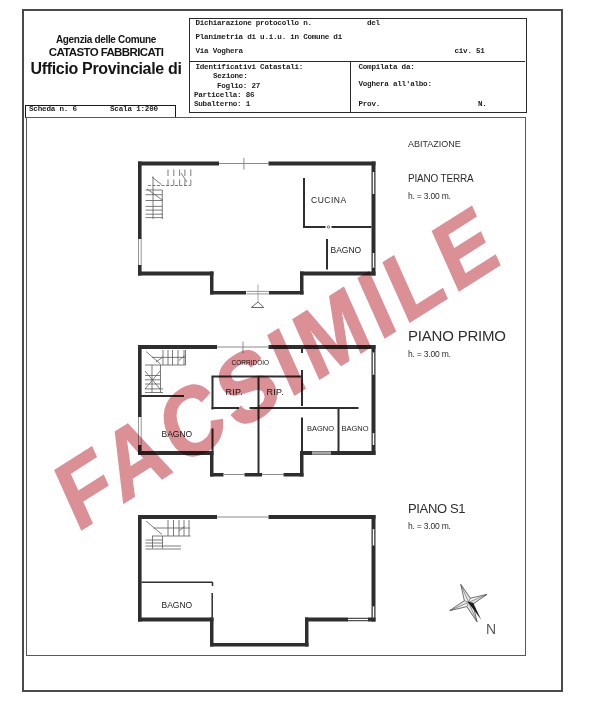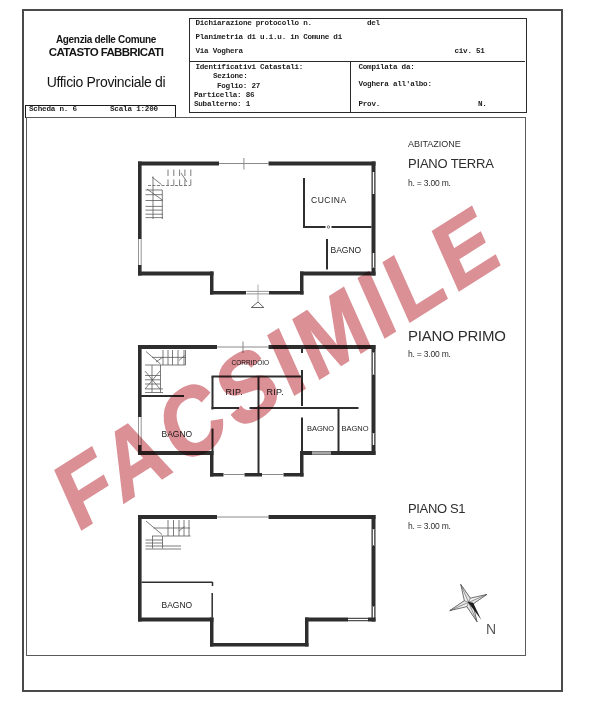--- a/index.html
+++ b/index.html
@@ -10,21 +10,21 @@
 </style>
 </head>
 <body>
 
 <div class="abs" style="left:22px;top:9px;width:537px;height:679px;border:2px solid #4a4a4a;"></div>
 
 <div class="abs" style="left:26px;top:34.5px;width:160px;text-align:center;color:#141414;font-size:10px;font-weight:bold;letter-spacing:-0.33px;line-height:1;">Agenzia delle Comune</div>
 
 <div class="abs" style="left:26px;top:47.3px;width:160px;text-align:center;color:#141414;font-size:11.5px;font-weight:bold;letter-spacing:-0.62px;line-height:1;">CATASTO FABBRICATI</div>
 
-<div class="abs" style="left:26px;top:75px;width:160px;text-align:center;color:#141414;font-size:14px;font-weight:normal;letter-spacing:-0.33px;line-height:1;">Ufficio Provinciale di</div>
+<div class="abs" style="left:26px;top:61px;width:160px;text-align:center;color:#141414;font-size:16px;font-weight:bold;letter-spacing:-0.33px;line-height:1;">Ufficio Provinciale di</div>
 
 <div class="abs" style="left:25px;top:105px;width:149px;height:10.5px;border:1.5px solid #1a1a1a;"></div>
 
 <div class="abs mono" style="left:29px;top:106px;letter-spacing:-0.2px;">Scheda n. 6</div>
 
 <div class="abs mono" style="left:110px;top:106px;letter-spacing:-0.2px;">Scala 1:200</div>
 
 <div class="abs" style="left:189px;top:18px;width:336px;height:93px;border:1px solid #2a2a2a;"></div>
 
 <div class="abs" style="left:189px;top:61px;width:336px;height:1px;background:#2a2a2a;"></div>
@@ -58,21 +58,21 @@
 <div class="abs mono" style="left:358.5px;top:101.2px;">Prov.</div>
 
 <div class="abs mono" style="left:478px;top:101.2px;">N.</div>
 
 <div class="abs" style="left:26px;top:117px;width:498px;height:537px;border:1px solid #5a5a5a;"></div>
 
 <div class="abs" style="left:408px;top:139px;color:#2e2e2e;">
 
   <div style="font-size:9px;letter-spacing:0;">ABITAZIONE</div>
 
-  <div style="font-size:13px;letter-spacing:-0.2px;margin-top:7px;">PIANO TERRA</div>
+  <div style="font-size:10px;letter-spacing:-0.2px;margin-top:24px;">PIANO TERRA</div>
 
   <div style="font-size:8.5px;letter-spacing:-0.2px;margin-top:6.5px;">h. = 3.00 m.</div>
 </div>
 
 <div class="abs" style="left:408px;top:327px;color:#2e2e2e;">
 
   <div style="font-size:15px;letter-spacing:-0.2px;">PIANO PRIMO</div>
 
   <div style="font-size:8.5px;letter-spacing:-0.2px;margin-top:5px;">h. = 3.00 m.</div>
 </div>

